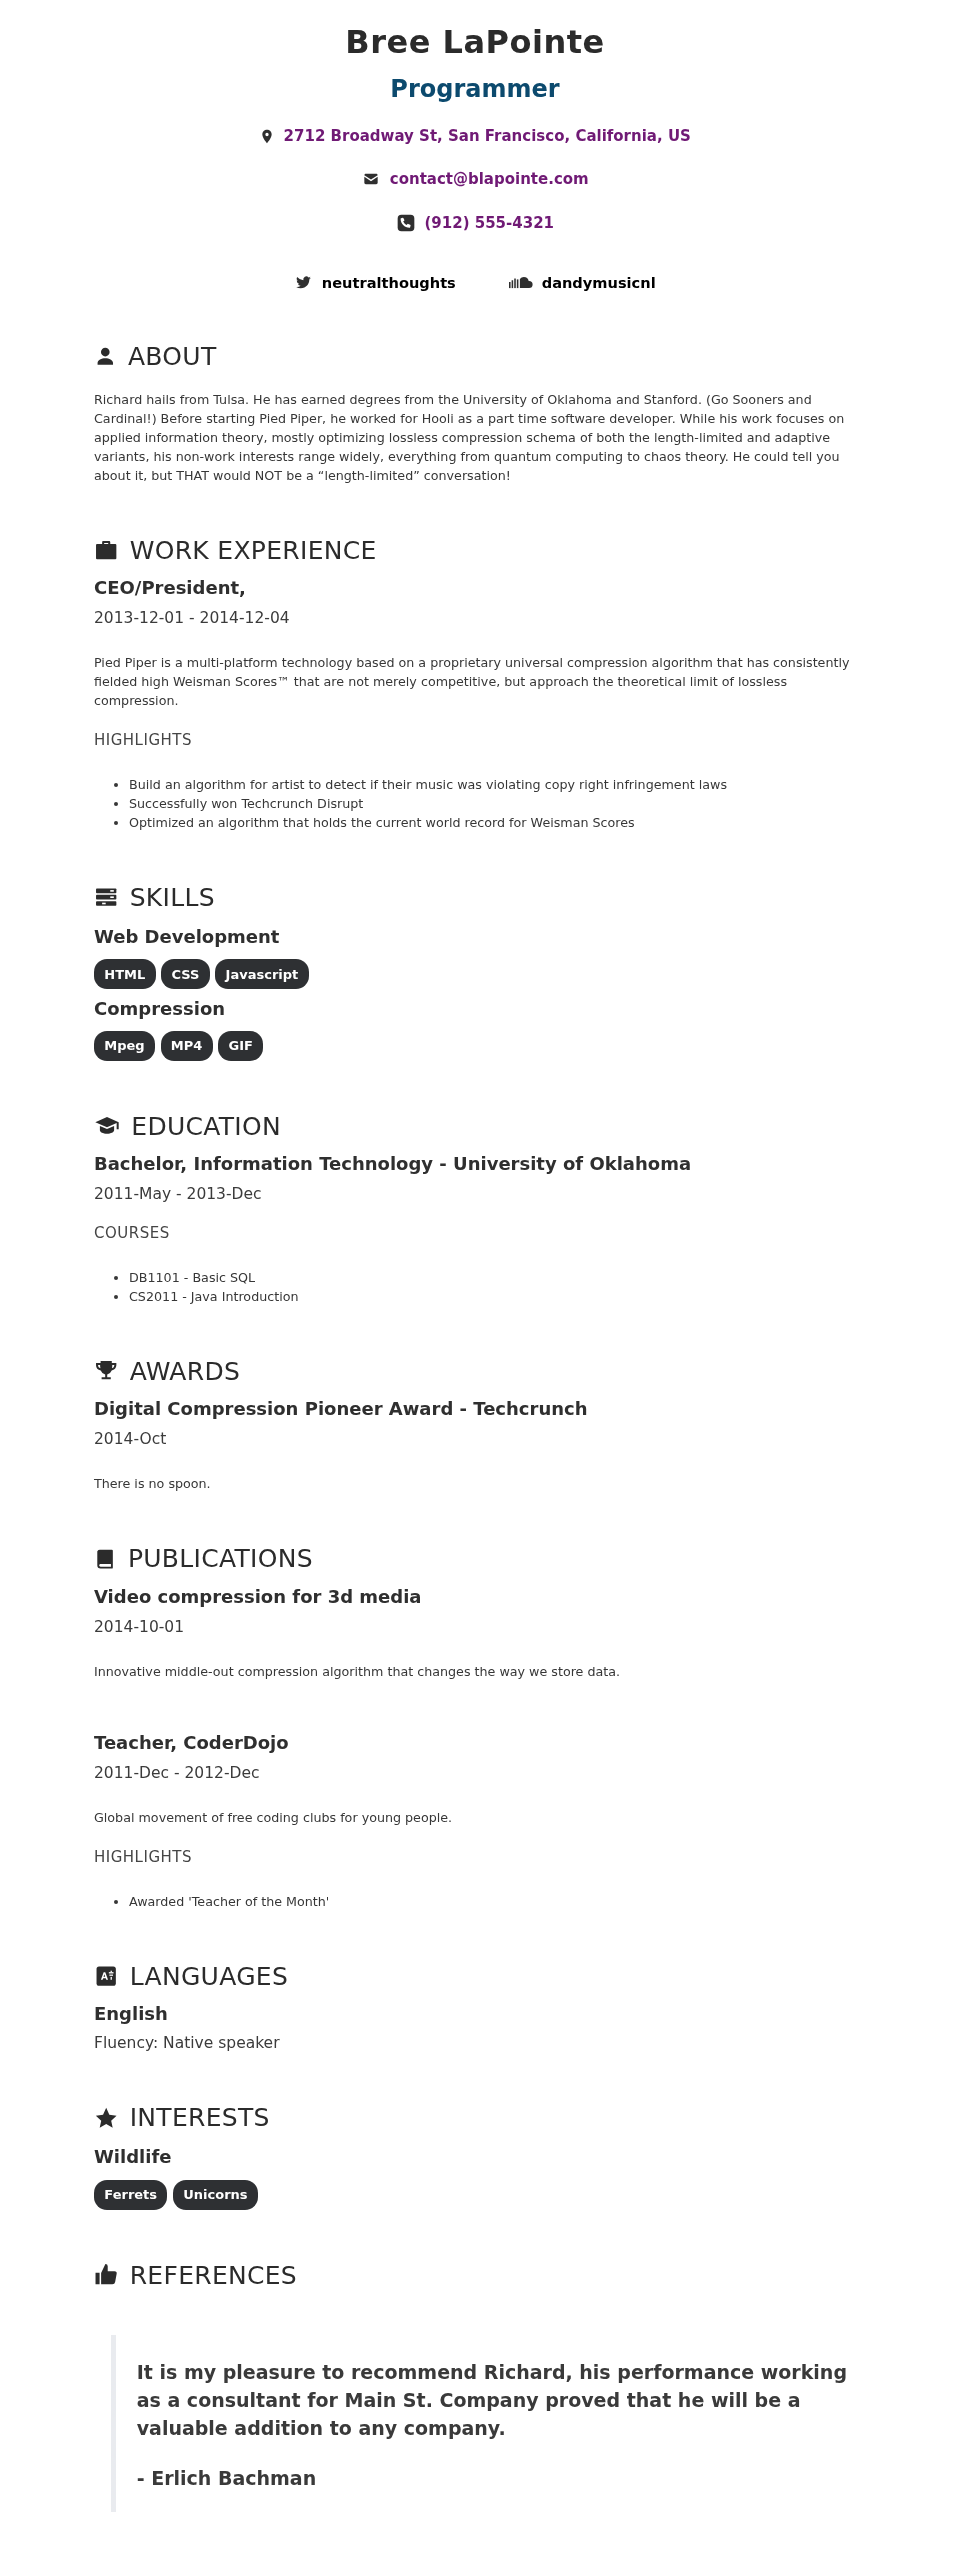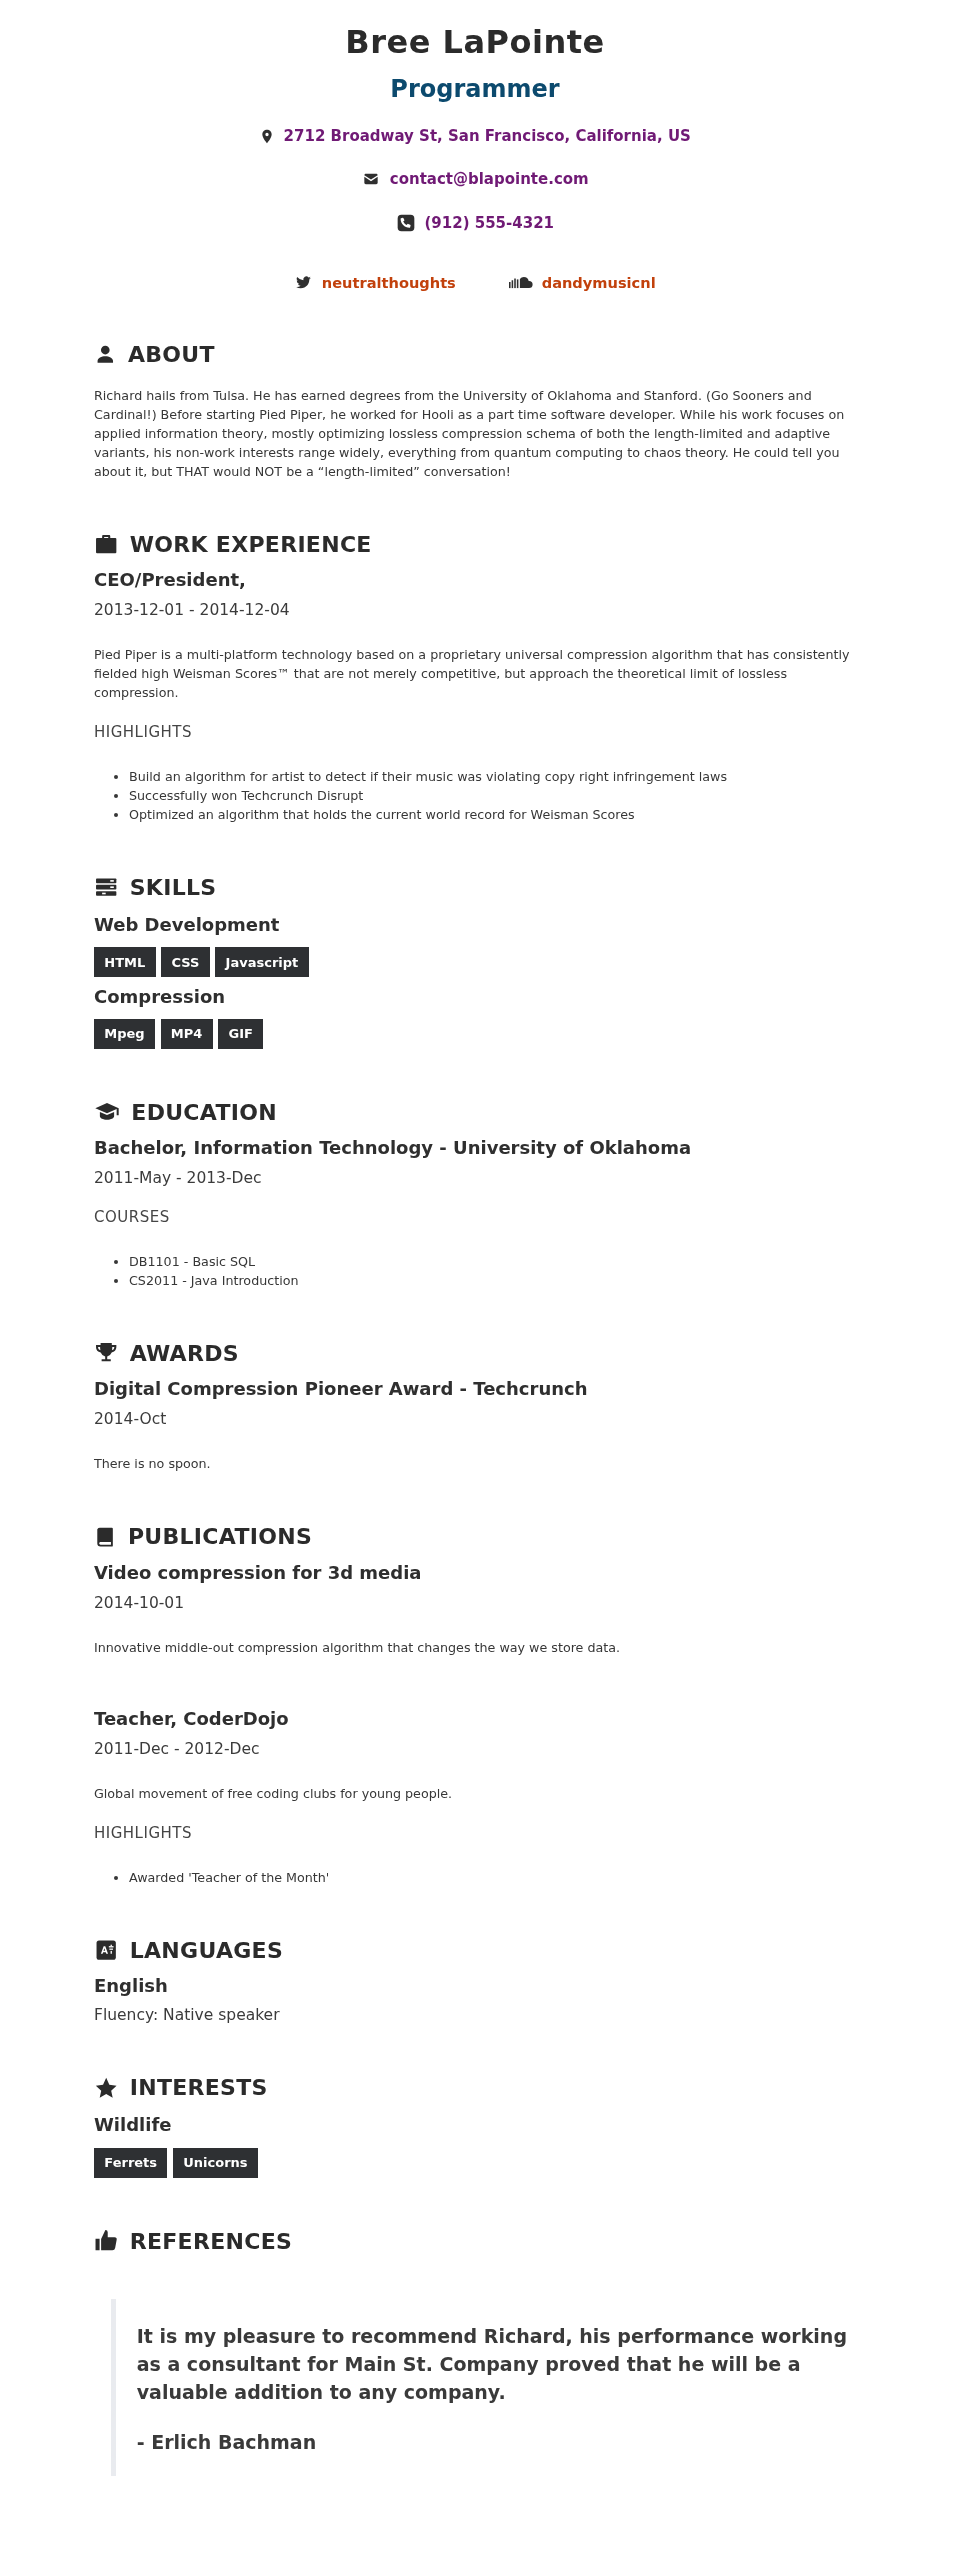--- a/index.html
+++ b/index.html
@@ -17,46 +17,46 @@
   .header { text-align: center; padding-top: 22.6px; }
   .name { margin: 0; font-size: 32px; font-weight: 700; color: #2b2b2b; letter-spacing: 0.5px; }
   .role { margin-top: 14px; font-size: 24px; font-weight: 700; color: #0c4a6e; }
   .contact-row {
     margin-top: 24.4px; font-size: 15px; font-weight: 700; color: #701a75;
     display: flex; justify-content: center; align-items: center; gap: 8.5px;
   }
   .contact-row .cicon { display: inline-flex; align-items: center; }
   .contact-row svg { display: block; }
   .socials { margin-top: 41px; display: flex; justify-content: center; align-items: center; gap: 53px; }
-  .social { display: flex; align-items: center; gap: 8.5px; font-size: 14.6px; font-weight: 700; color: #c2410c; cursor: pointer; }
+  .social { display: flex; align-items: center; gap: 8.5px; font-size: 14.6px; font-weight: 700; color: #000000; cursor: pointer; }
   .social svg { display: block; }
 
   
   .section { margin-top: 51px; }
   .sec-title {
     margin: 0; display: flex; align-items: center; gap: 11.3px;
-    font-size: 22px; font-weight: 700; color: #2b2b2b; letter-spacing: 0.3px;
+    font-size: 25px; font-weight: 400; color: #2b2b2b; letter-spacing: 0.3px;
   }
   .sec-icon { display: inline-flex; align-items: center; }
   .sec-icon svg { display: block; }
 
   .item-title { margin: 12.2px 0 0; font-size: 18px; font-weight: 700; color: #2f2f2f; }
   .dates { margin-top: 11.3px; font-size: 15.5px; font-weight: 500; color: #3b3b3b; }
   .para { margin: 26px 0 0; font-size: 12.7px; line-height: 19px; font-weight: 500; color: #373737; max-width: 775px; }
   .about-text { margin-top: 19px; }
   .sub-label { margin-top: 20.7px; font-size: 15px; font-weight: 500; color: #454545; letter-spacing: 0.5px; }
   ul.blist { margin: 26px 0 0; padding: 0 0 0 35px; }
   ul.blist li { font-size: 12.7px; line-height: 19px; font-weight: 500; color: #373737; margin: 0; }
 
   .group-name { margin: 14px 0 0; font-size: 18px; font-weight: 700; }
   .group-name.tight { margin-top: 8.5px; }
   .tags { margin-top: 12.2px; display: flex; gap: 5.6px; }
   .tag {
     display: inline-block; background: #2e3033; color: #ffffff;
-    font-size: 13px; font-weight: 700; padding: 7.5px 10.3px; border-radius: 0;
+    font-size: 13px; font-weight: 700; padding: 7.5px 10.3px; border-radius: 13px;
   }
   .fluency { margin-top: 10.3px; font-size: 15.5px; font-weight: 500; color: #3b3b3b; }
 
   blockquote.refquote {
     margin: 45px 0 0 17px;
     border-left: 5.6px solid #e9ebef;
     padding: 23.5px 0 23.5px 20.7px;
   }
   .quote-text { margin: 0; font-size: 19px; line-height: 28px; font-weight: 700; color: #3a3a3a; max-width: 715px; }
   .quote-attr { margin: 24.4px 0 0; font-size: 19px; font-weight: 700; color: #3a3a3a; }

